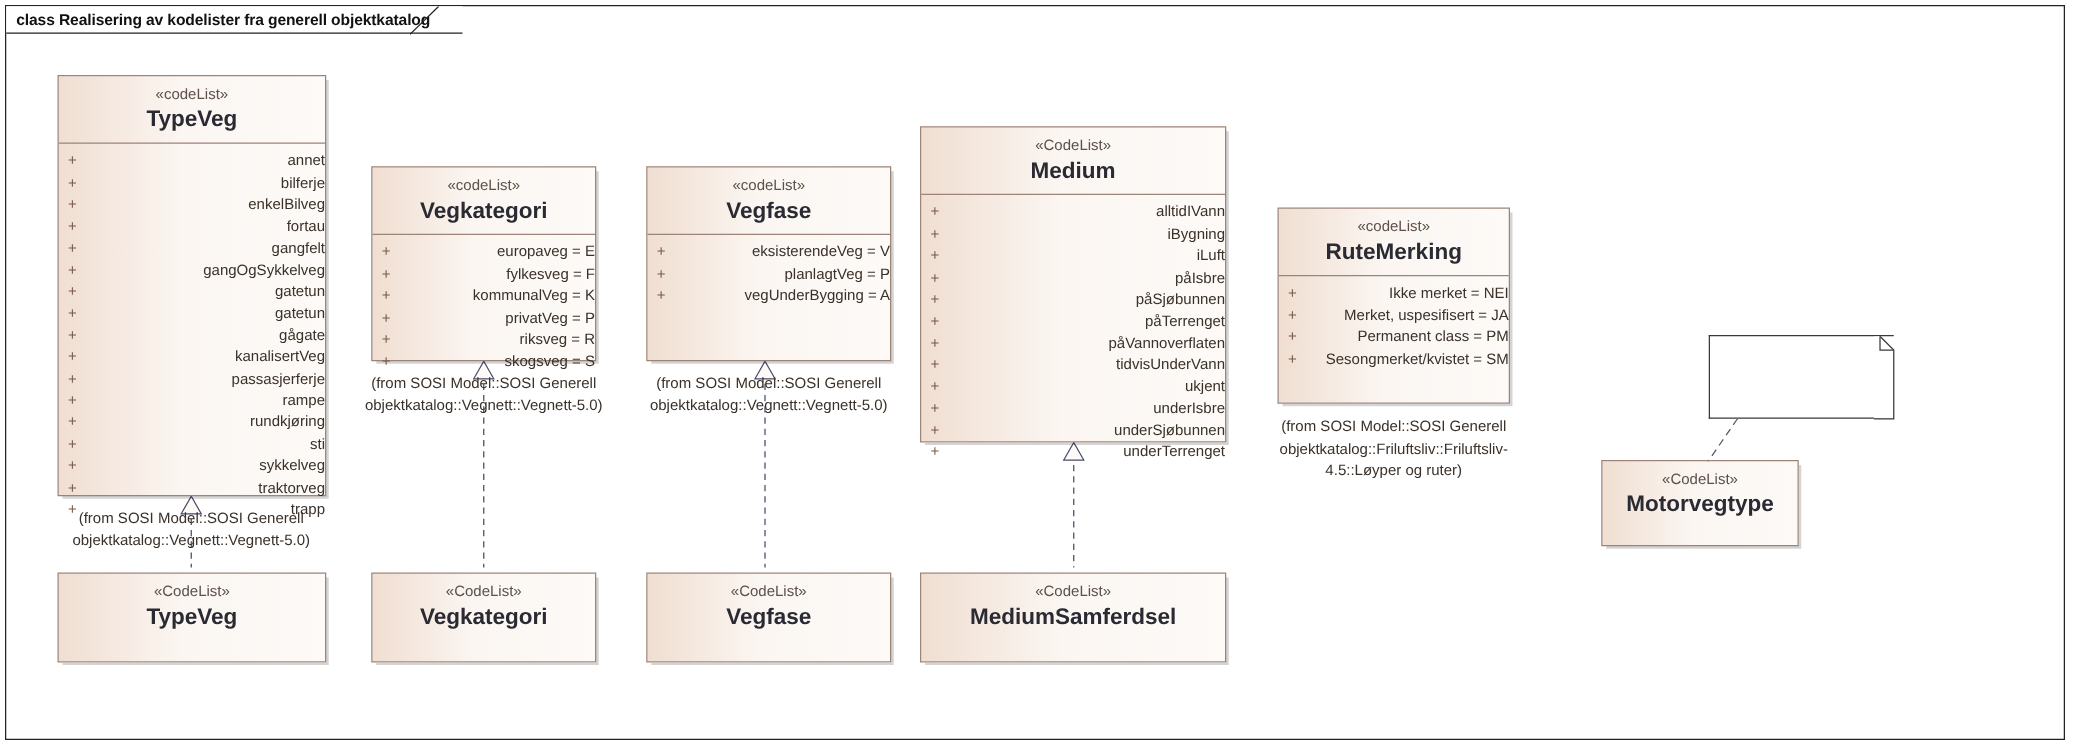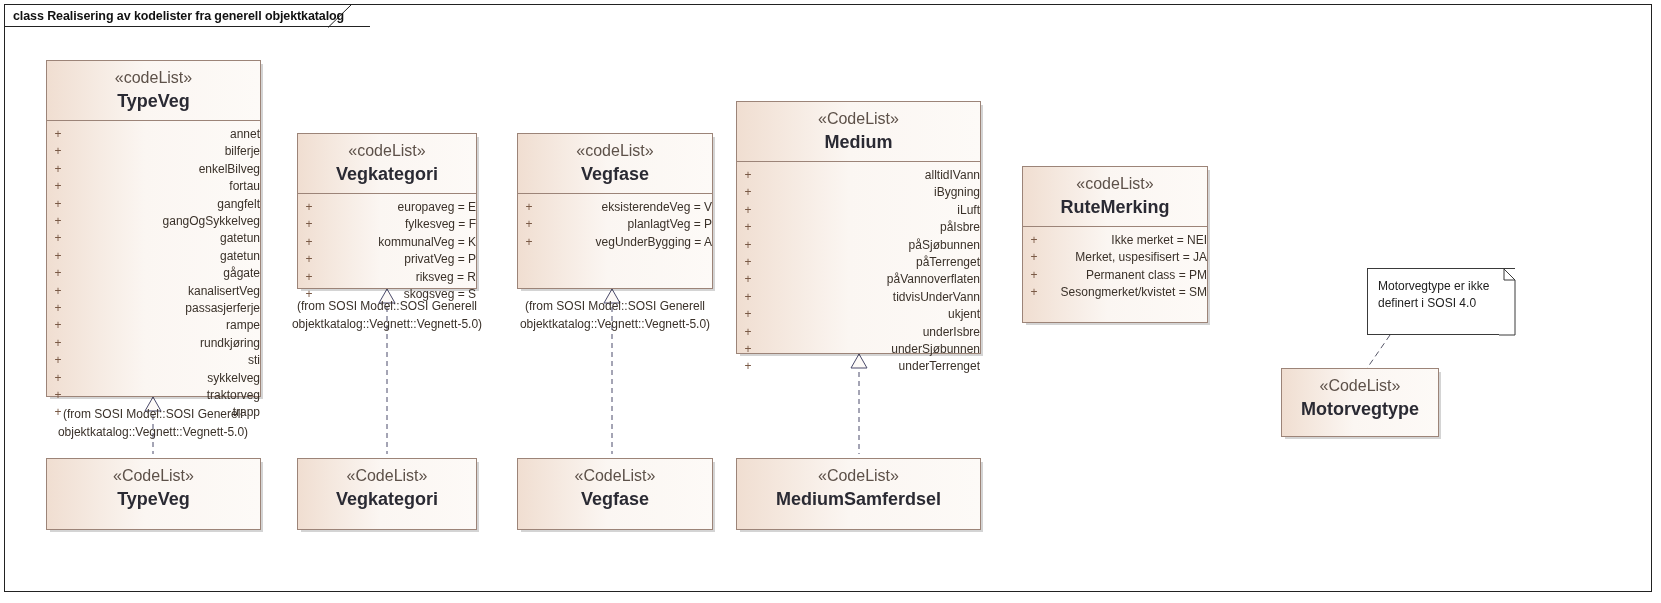--- a/index.html
+++ b/index.html
@@ -67,21 +67,21 @@
     box-sizing: border-box;
     padding: 6px 4px 7px 4px;
     text-align: center;
     line-height: 1.25;
   }
   .uml-header.with-divider {
     border-bottom: 1px solid #9c8478;
   }
   .stereotype {
     display: block;
-    font-size: 16px;
+    font-size: 12px;
     color: #5d5149;
     line-height: 1.35;
   }
   .class-name {
     display: block;
     font-size: 18px;
     font-weight: bold;
     color: #2a2a33;
     line-height: 1.35;
   }
@@ -387,23 +387,23 @@
       <div class="attr-row">
           <span class="attr-vis">+</span>
           <span class="attr-name">Permanent class = PM</span>
         </div>
       <div class="attr-row">
           <span class="attr-vis">+</span>
           <span class="attr-name">Sesongmerket/kvistet = SM</span>
         </div>
     </div>
   </div>
+  <div class="from-caption" style="left:1005px; top:328px; width:210px;">(from SOSI Model::SOSI Generell objektkatalog::Friluftsliv::Friluftsliv-4.5::Løyper og ruter)</div>
 
   <div class="uml-note" style="left:1362px; top:263px; width:148px; height:67px;">
-    <div class="note-body">Motorvegtype er ikke definert i SOSI 4.0</div>
     <div class="note-fold-wrap">
       <svg width="17" height="67" viewBox="0 0 17 67">
         <path d="M 0 0 L 5 0 L 16 11 L 16 66 L 0 66" fill="#ffffff" stroke="none"></path>
         <path d="M 5 0 L 16 11 L 16 66 L 0 66" fill="none" stroke="#3a3a3a" stroke-width="1"></path>
         <path d="M 5 0 L 5 11 L 16 11" fill="none" stroke="#3a3a3a" stroke-width="1"></path>
       </svg>
     </div>
   </div>
 
   <div class="uml-class" style="left:41px; top:453px; width:215px; height:72px;">

